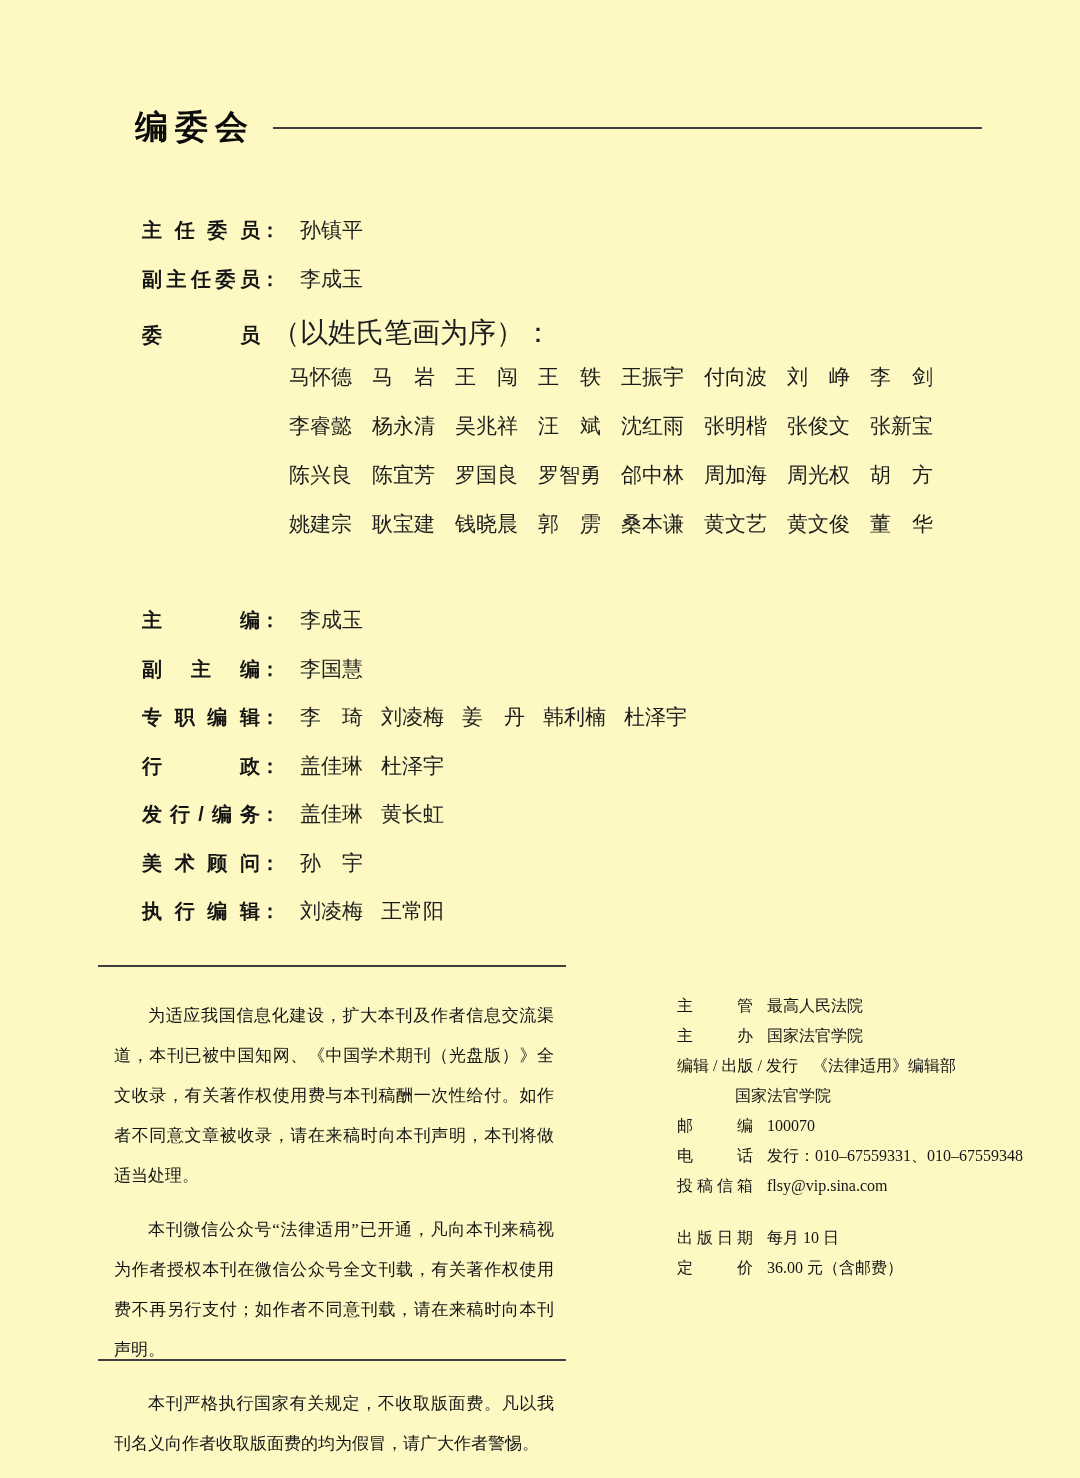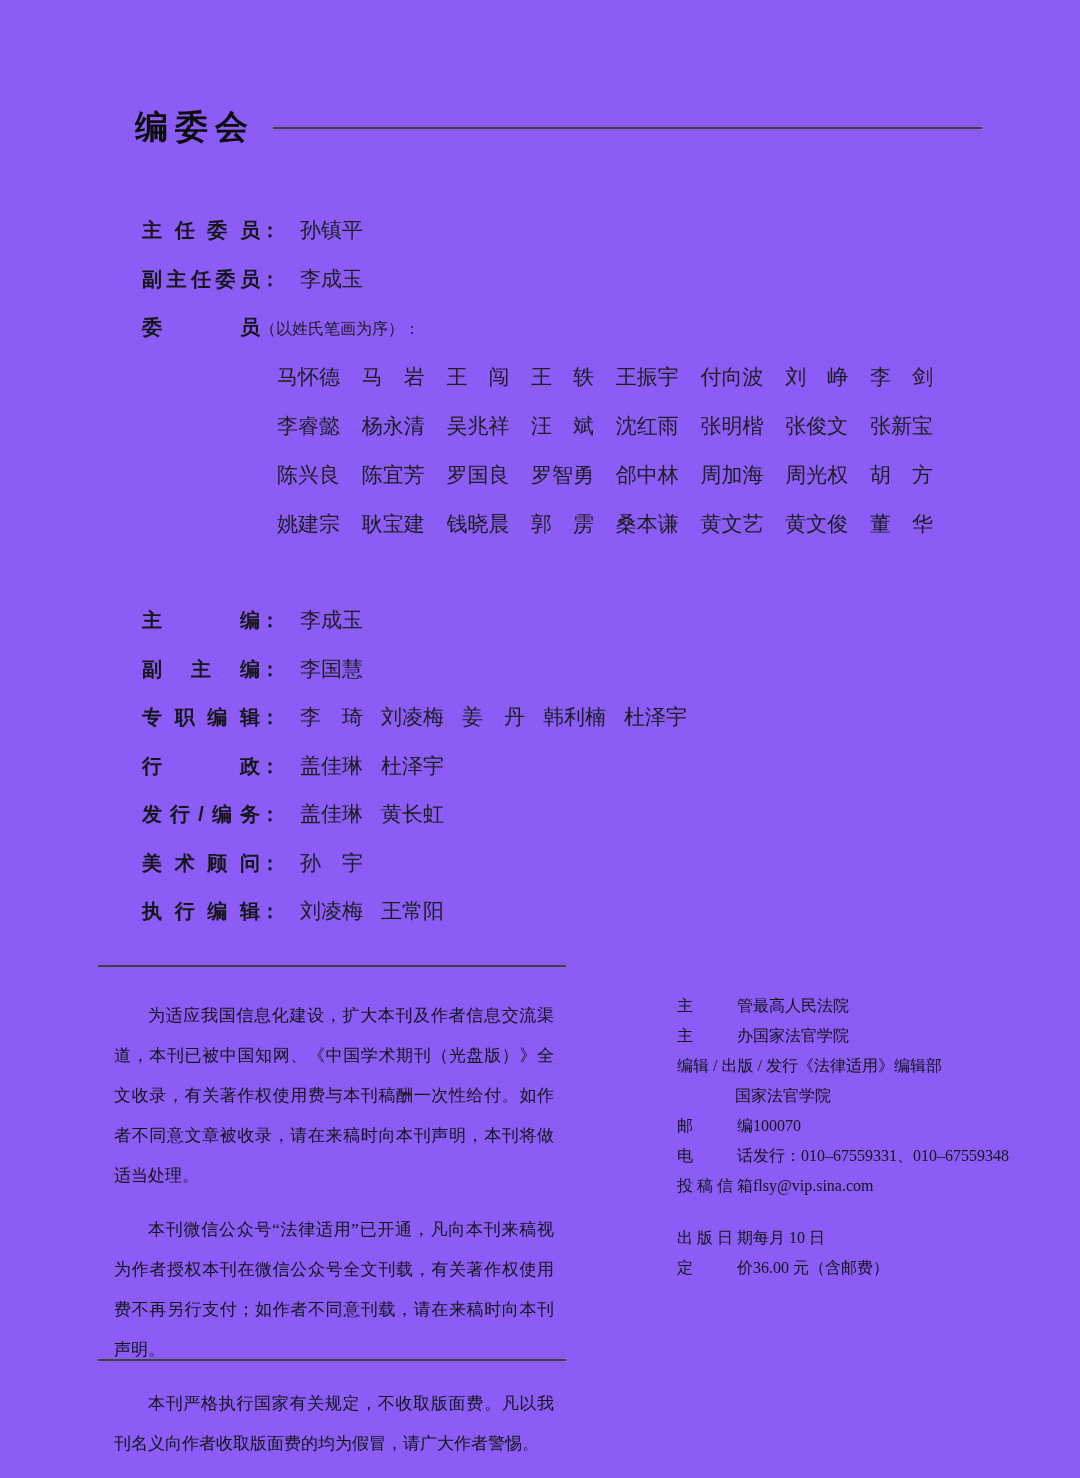--- a/index.html
+++ b/index.html
@@ -1,19 +1,19 @@
 <!DOCTYPE html>
 <html lang="zh"><head>
 <meta charset="utf-8">
 <style>
   html,body{margin:0;padding:0;background:#ffffff;}
   .page{
     position:relative;
     width:1080px;height:1478px;
-    background:#8b5cf6;
+    background:#fef9c3;
     overflow:hidden;
     font-family:"Liberation Serif", serif;
     color:#111111;
   }
   
   .title-row{
     position:absolute;left:135px;top:108px;right:98px;
     display:flex;align-items:center;gap:18px;
   }
   .page-title{
@@ -25,46 +25,46 @@
   
   .row{position:absolute;left:142px;display:flex;align-items:baseline;white-space:nowrap;}
   .lbl{
     display:inline-block;width:118px;
     font-family:"Liberation Sans", sans-serif;
     font-weight:700;font-size:20px;color:#151515;
     text-align:justify;text-align-last:justify;
   }
   .colon{font-family:"Liberation Sans", sans-serif;font-weight:700;font-size:20px;color:#151515;}
   .val{margin-left:20px;font-size:21px;color:#1d1d1d;}
-  .note{margin-left:0;font-size:16px;color:#1d1d1d;}
+  .note{margin-left:12px;font-size:28px;color:#1d1d1d;}
   .names{margin-left:20px;display:flex;gap:18px;font-size:21px;color:#1d1d1d;}
   
   .members{position:absolute;left:277px;top:366px;width:656px;}
   .member-row{
     display:flex;justify-content:space-between;
     font-size:21px;line-height:22px;color:#1d1d1d;
-    margin-bottom:27px;white-space:nowrap;
+    margin-bottom:27px;white-space:nowrap;margin-left:12px;
   }
   
   .rule{position:absolute;left:98px;width:468px;height:2px;background:#3f3f3f;}
   .notice{position:absolute;left:100px;top:982px;width:468px;}
   .notice p{
     margin:14px;font-size:17px;line-height:40px;
     text-align:justify;text-justify:inter-ideograph;
     text-indent:2em;color:#141414;
   }
   
   .pub{position:absolute;left:645px;top:994px;width:400px;font-size:16px;color:#141414;}
   .pub-row{display:flex;align-items:baseline;line-height:23px;margin-bottom:7px;white-space:nowrap;}
   .pub-lbl{
     display:inline-block;width:76px;
     text-align:justify;text-align-last:justify;margin-left:32px;
   }
   .pub-lbl.auto{width:auto;text-align:left;text-align-last:left;}
-  .pub-val{}
+  .pub-val{margin-left:14px;}
   .pub-sub{margin-left:90px;line-height:23px;margin-bottom:7px;}
   .pub-gap{height:22px;}
 </style>
 </head>
 <body>
 
 <div class="page">
 
   <div class="title-row">
     <span class="page-title">编委会</span>

